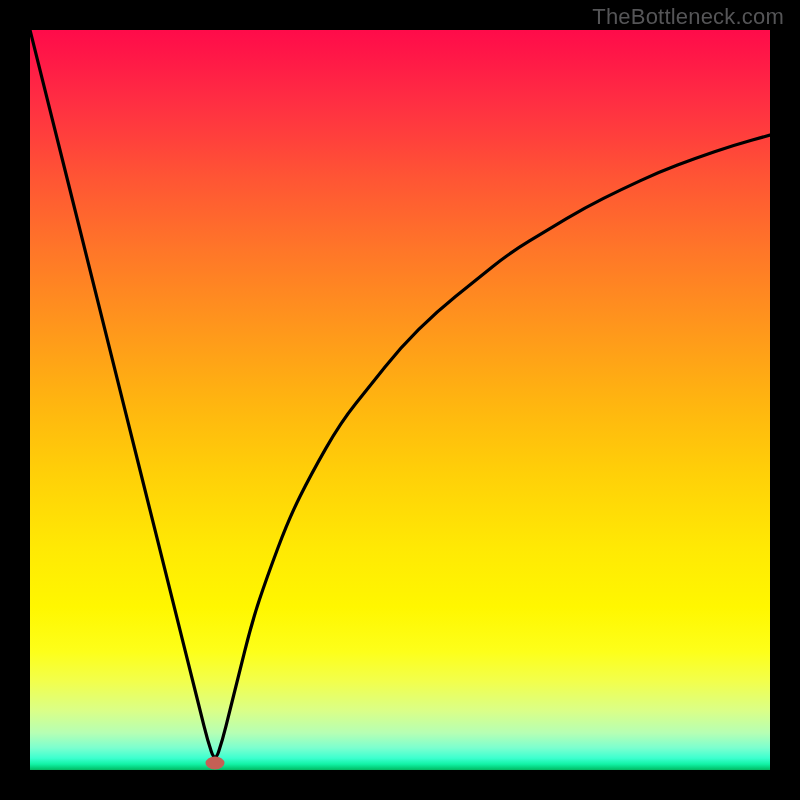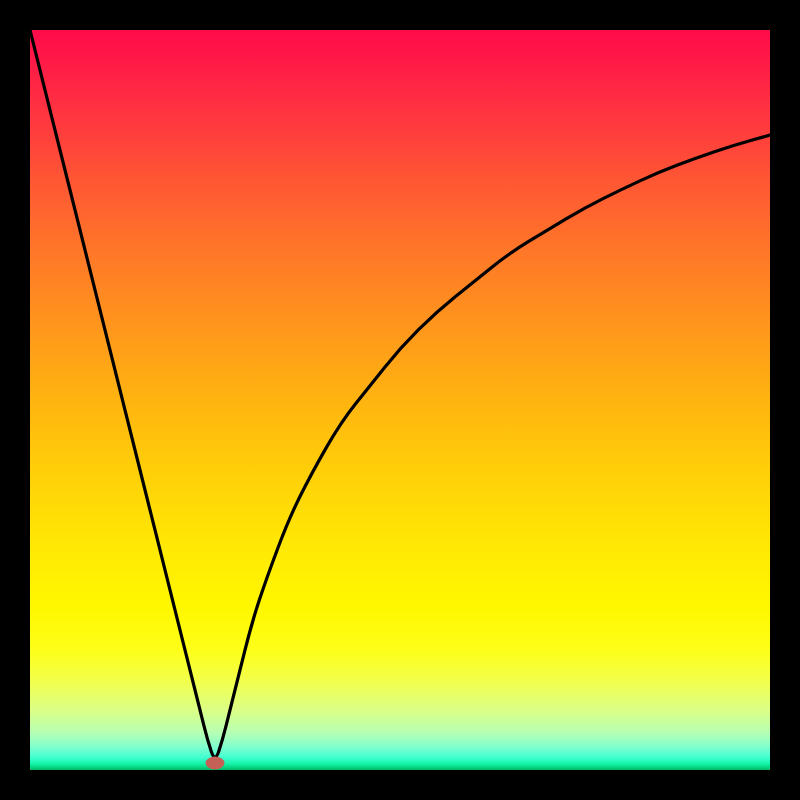--- a/index.html
+++ b/index.html
@@ -69,19 +69,20 @@
     border-radius: 50%;
     background: #c46055;
     transform: translate(-50%, -50%);
     pointer-events: none;
   }
 </style>
 </head>
 <body>
 
 <div class="frame">
+  <div class="watermark">TheBottleneck.com</div>
   <div class="plot">
     <svg class="curve" viewBox="0 0 740 740" preserveAspectRatio="none">
       <path id="curve-path" fill="none" stroke="#000000" stroke-width="3.2" stroke-linecap="round" stroke-linejoin="round" d="M 0.00 0.00 Q 0.00 0.00 7.40 29.60 Q 14.80 59.20 22.20 88.80 Q 29.60 118.40 37.00 148.00 Q 44.40 177.60 51.80 207.20 Q 59.20 236.80 66.60 266.40 Q 74.00 296.00 81.40 325.60 Q 88.80 355.20 96.20 384.80 Q 103.60 414.40 111.00 444.00 Q 118.40 473.60 125.80 503.20 Q 133.20 532.80 140.60 562.40 Q 148.00 592.00 155.40 621.60 Q 162.80 651.20 166.50 666.00 Q 170.20 680.80 173.90 695.60 Q 177.60 710.40 181.30 721.50 Q 185.00 732.60 188.70 721.50 Q 192.40 710.40 196.10 695.60 Q 199.80 680.80 203.50 666.00 Q 207.20 651.20 214.60 621.60 Q 222.00 592.00 229.40 569.80 Q 236.80 547.60 247.90 518.00 Q 259.00 488.40 270.10 466.20 Q 281.20 444.00 296.00 418.10 Q 310.80 392.20 325.60 373.70 Q 340.40 355.20 355.20 336.70 Q 370.00 318.20 388.50 299.70 Q 407.00 281.20 425.50 266.40 Q 444.00 251.60 462.50 236.80 Q 481.00 222.00 499.50 210.90 Q 518.00 199.80 536.50 188.70 Q 555.00 177.60 573.50 168.35 Q 592.00 159.10 610.50 150.59 Q 629.00 142.08 647.50 135.05 Q 666.00 128.02 684.50 121.73 Q 703.00 115.44 721.50 110.26 T 740.00 105.08"></path>
     </svg>
     <div id="marker" class="marker" style="left: 185px; top: 732.6px; background: rgb(196, 96, 85);"></div>
   </div>
 </div>
 
 </body></html>

